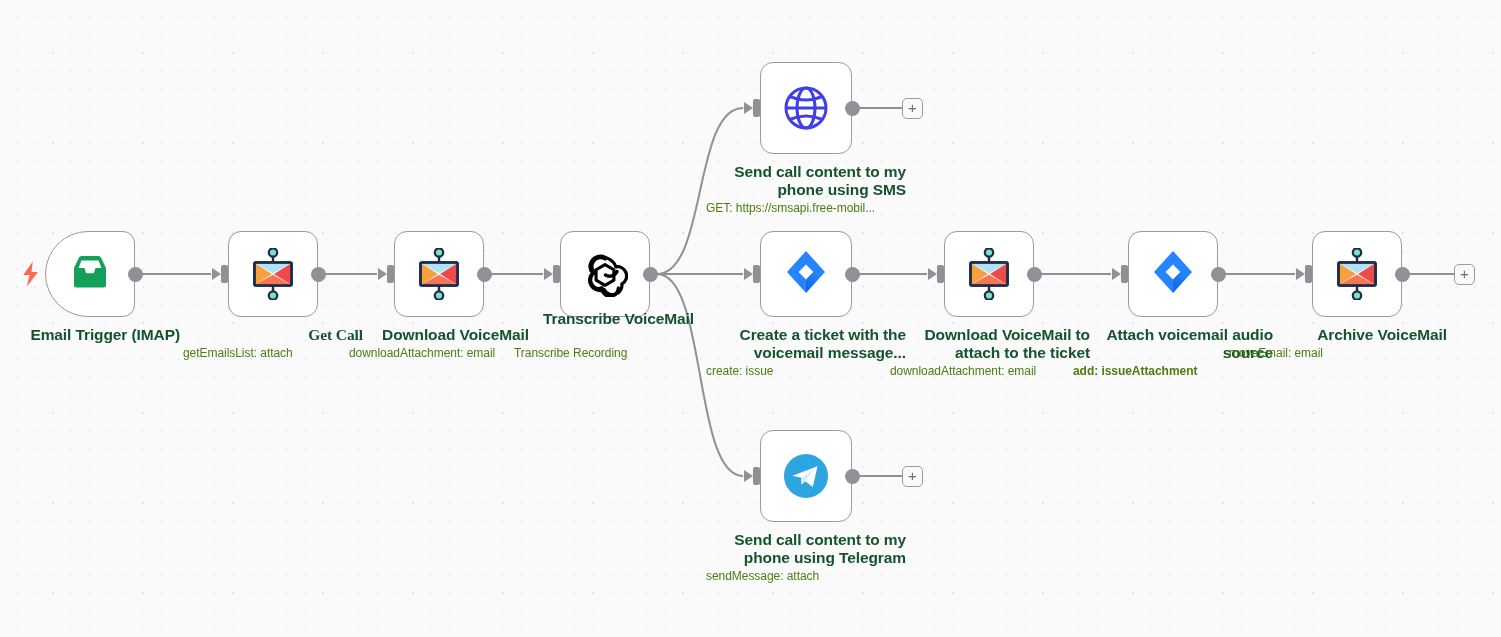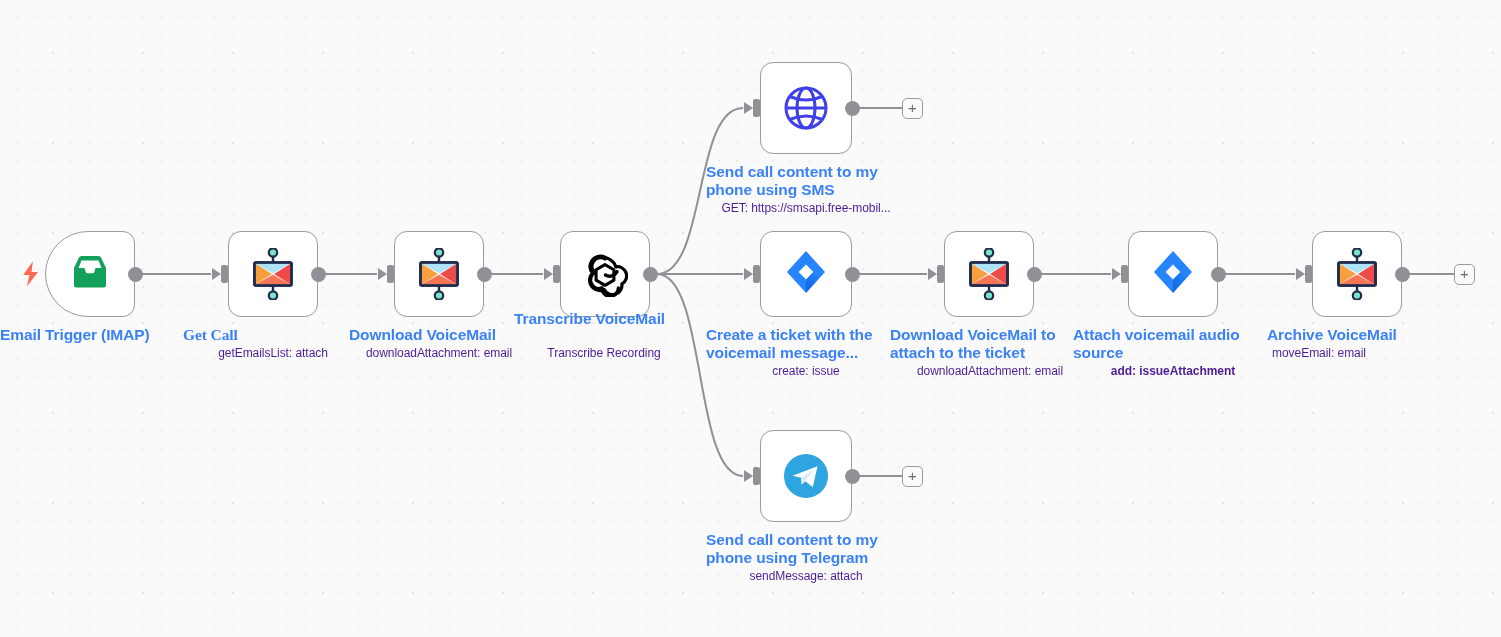--- a/index.html
+++ b/index.html
@@ -41,31 +41,31 @@
     border-radius: 13px;
     display: flex;
     align-items: center;
     justify-content: center;
   }
   .node.trigger {
     border-radius: 46px 13px 13px 46px;
   }
   .node-label {
     position: absolute;
-    text-align: left;
-    color: #3b82f6;
+    text-align: right;
+    color: #14532d;
     font-size: 15.5px;
     font-weight: bold;
     line-height: 18px;
     letter-spacing: -0.1px;
   }
   .node-sub {
     position: absolute;
-    text-align: center;
-    color: #4c1d95;
+    text-align: left;
+    color: #4d7c0f;
     font-size: 12px;
     line-height: 15px;
     letter-spacing: -0.05px;
   }
   .port-out {
     position: absolute;
     width: 15px;
     height: 15px;
     border-radius: 50%;
     background: #909096;

